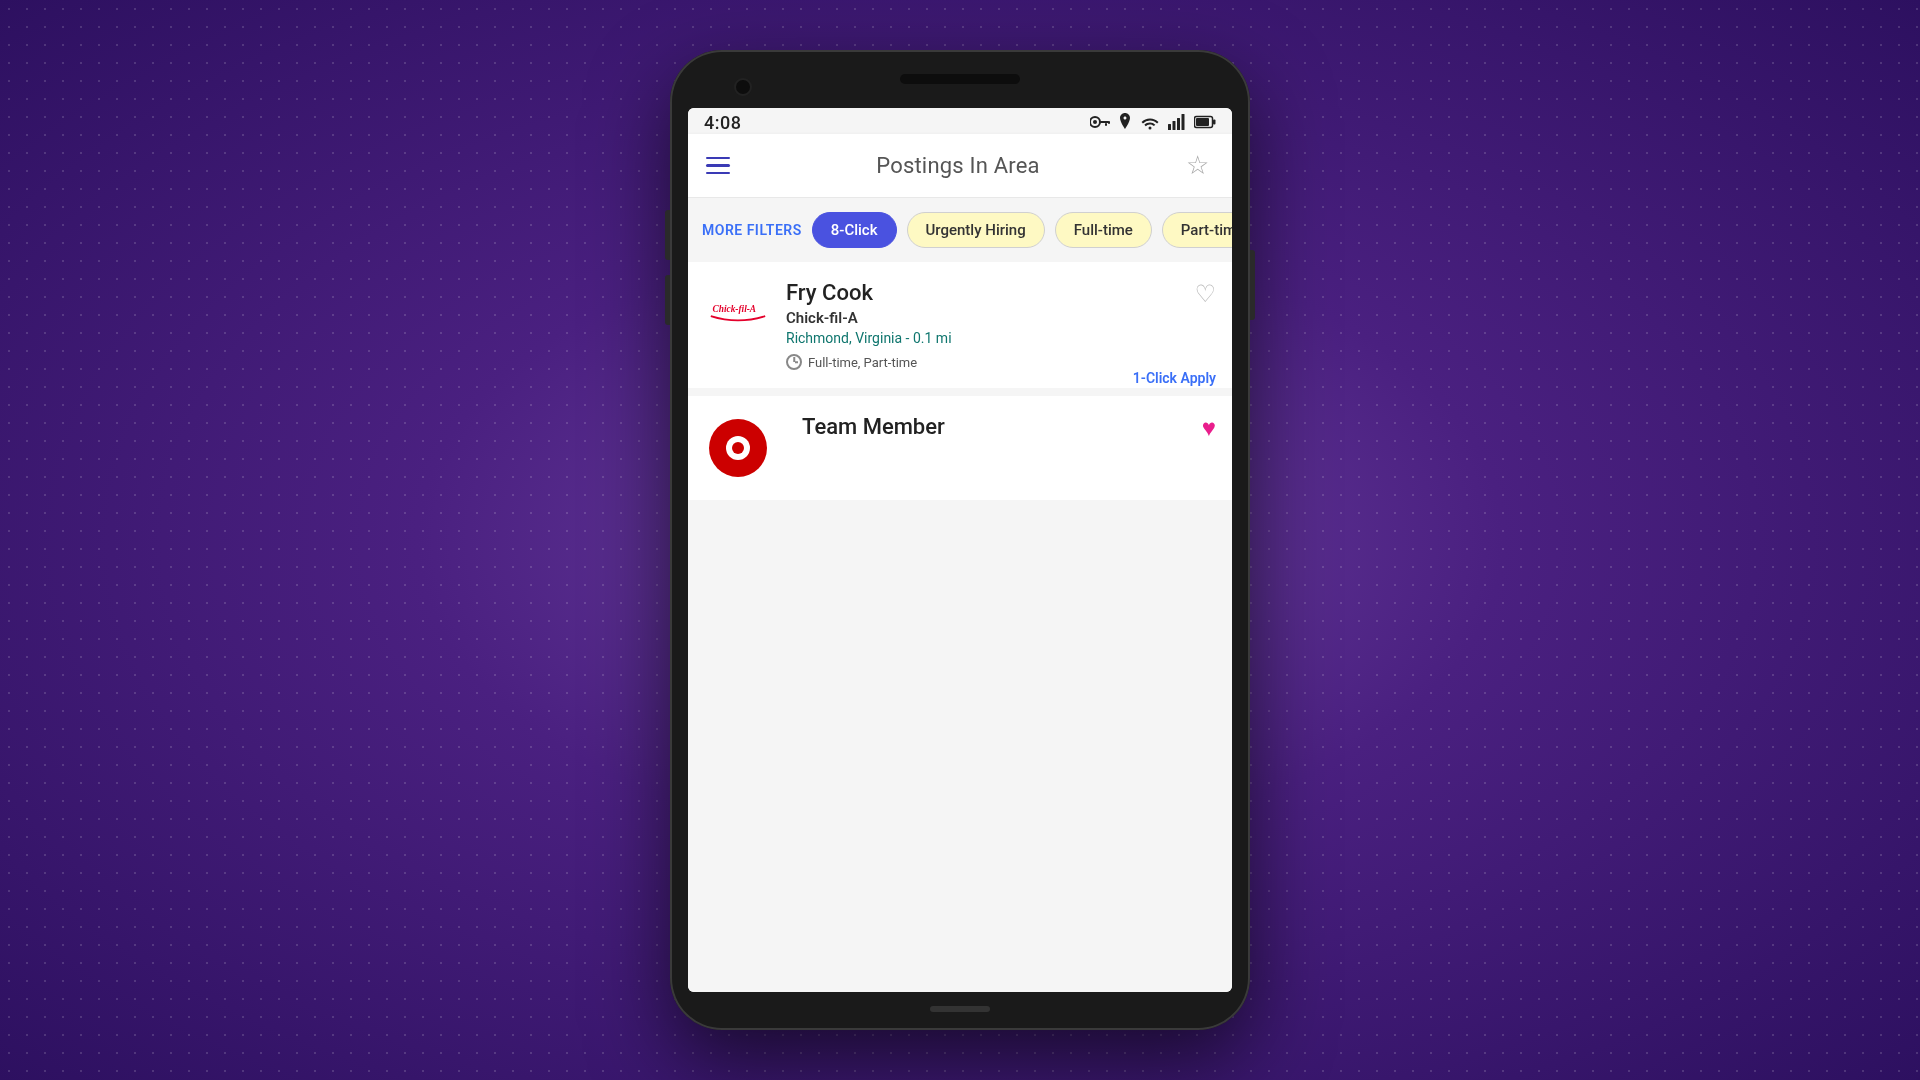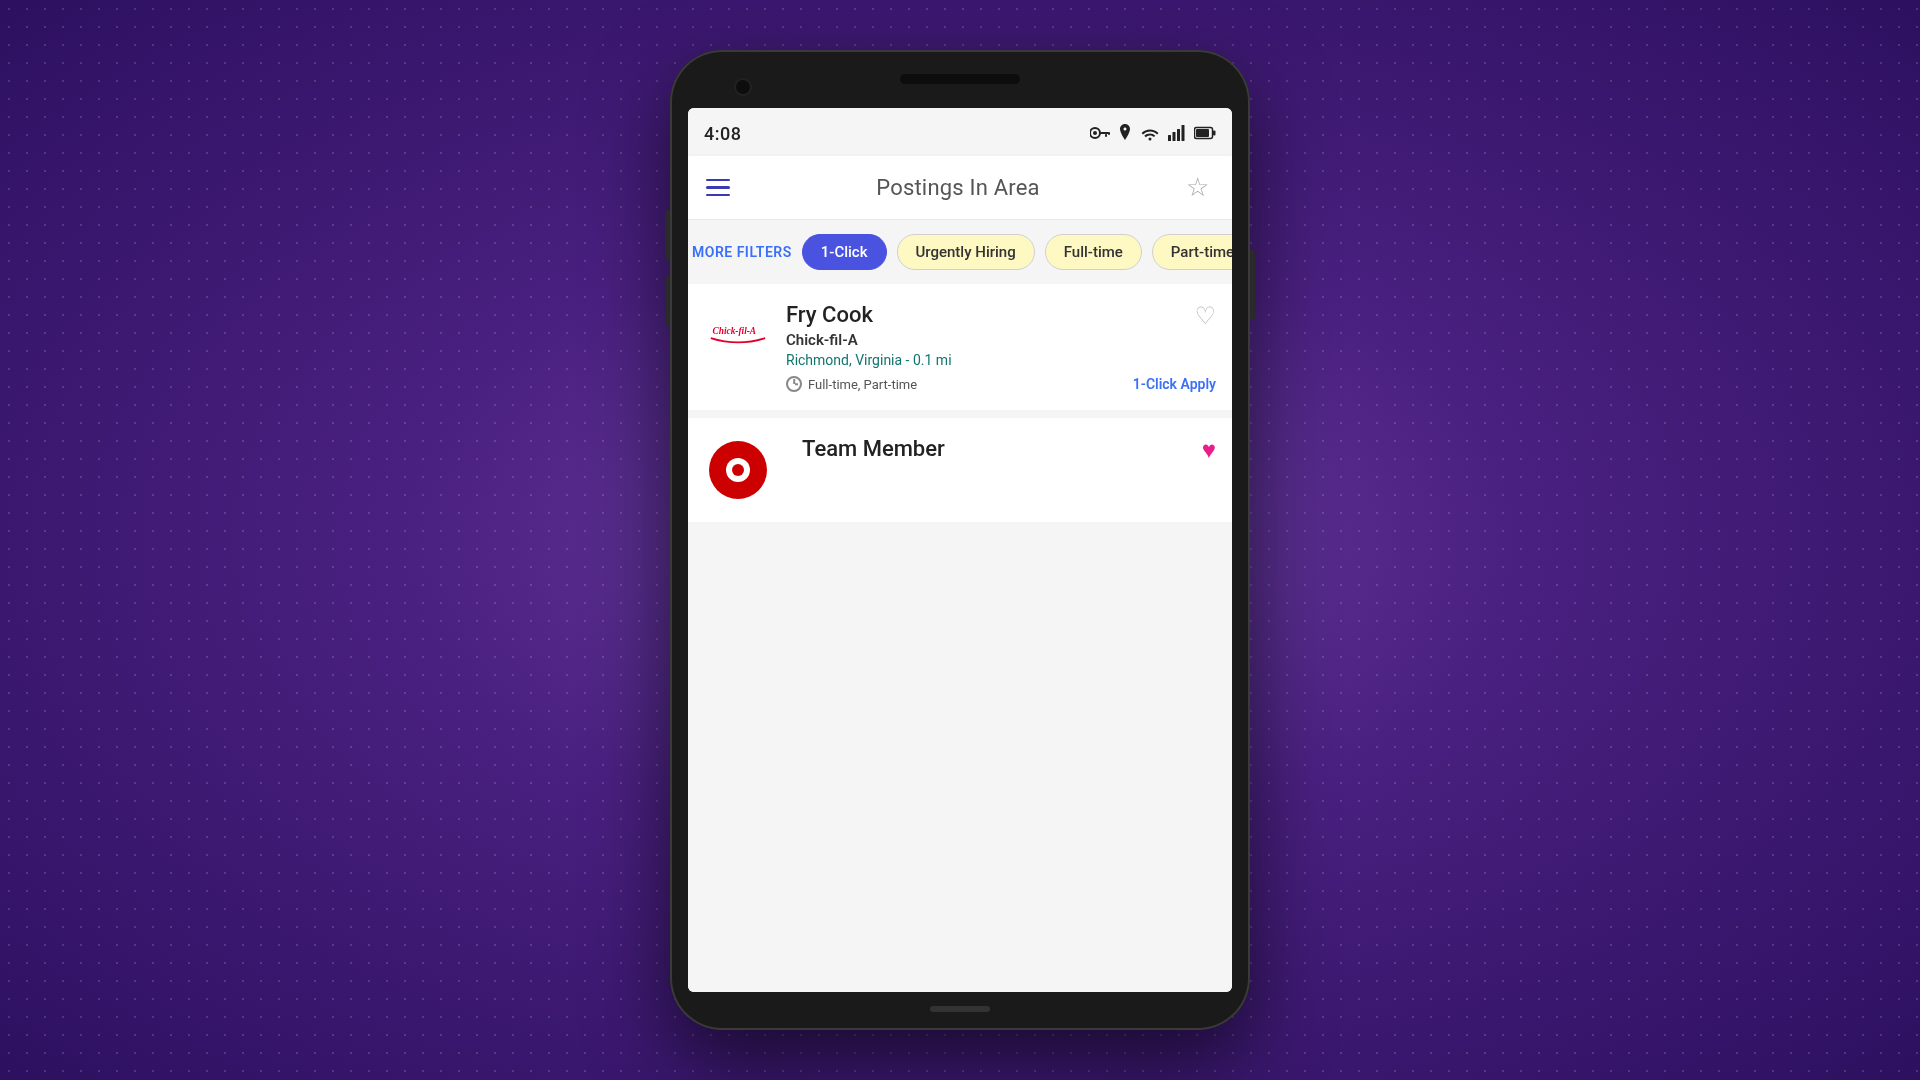--- a/index.html
+++ b/index.html
@@ -119,21 +119,21 @@
     }
 
     
     .status-bar {
       background: #f5f5f5;
       padding: 8px 16px 6px 16px;
       display: flex;
       align-items: center;
       justify-content: space-between;
       flex-shrink: 0;
-      height: 48px;
+      height: 26px;
     }
 
     .status-time {
       font-size: 18px;
       font-weight: 500;
       color: #222;
       letter-spacing: 0.5px;
     }
 
     .status-icons {
@@ -189,21 +189,21 @@
       height: 28px;
       color: #aaa;
       font-size: 26px;
       line-height: 1;
       cursor: pointer;
     }
 
     
     .filters-row {
       background: #f5f5f5;
-      padding: 14px 4px;
+      padding: 14px 14px;
       display: flex;
       align-items: center;
       gap: 10px;
       flex-shrink: 0;
       overflow-x: auto;
       height: 64px;
     }
 
     .more-filters-label {
       color: #3a6ff7;
@@ -363,21 +363,21 @@
       right: 2px;
       top: 50%;
       transform: translateY(-50%);
     }
 
     .one-click-apply {
       font-size: 14px;
       font-weight: 600;
       color: #3a6ff7;
       position: absolute;
-      bottom: 18px;
+      bottom: 2px;
       right: 16px;
       cursor: pointer;
     }
 
     .heart-icon {
       position: absolute;
       top: 18px;
       right: 16px;
       font-size: 24px;
       cursor: pointer;
@@ -467,21 +467,21 @@
           <span></span>
           <span></span>
           <span></span>
         </div>
         <span class="app-bar-title">Postings In Area</span>
         <span class="star-icon">☆</span>
       </div>
 
       <div class="filters-row">
         <span class="more-filters-label">MORE FILTERS</span>
-        <div class="chip active">1-Click</div>
+        <div class="chip active">8-Click</div>
         <div class="chip">Urgently Hiring</div>
         <div class="chip">Full-time</div>
         <div class="chip">Part-time</div>
       </div>
 
       <div class="listings">
 
         <div class="job-card">
           <div class="company-logo">
             <svg class="chickfila-svg" viewBox="0 0 80 65" xmlns="http://www.w3.org/2000/svg">

